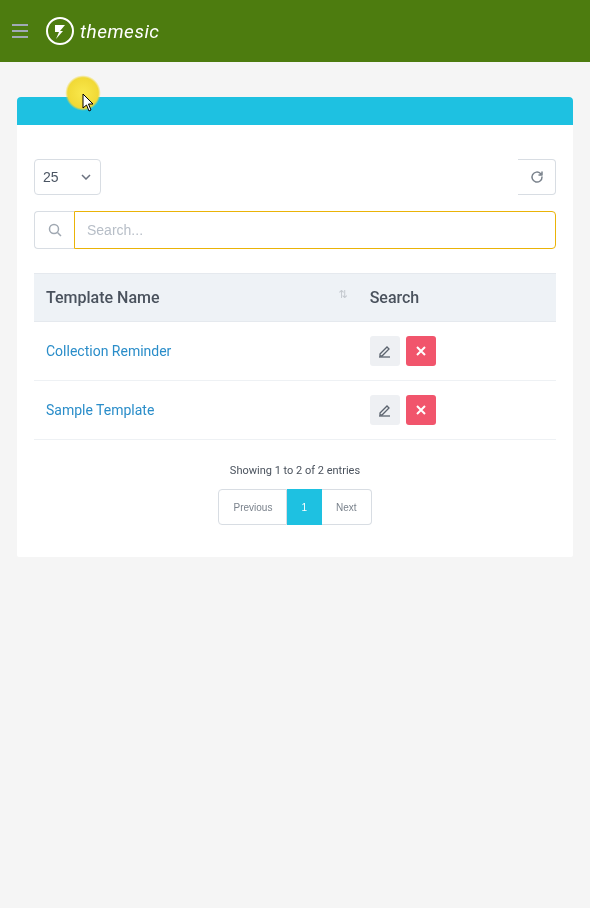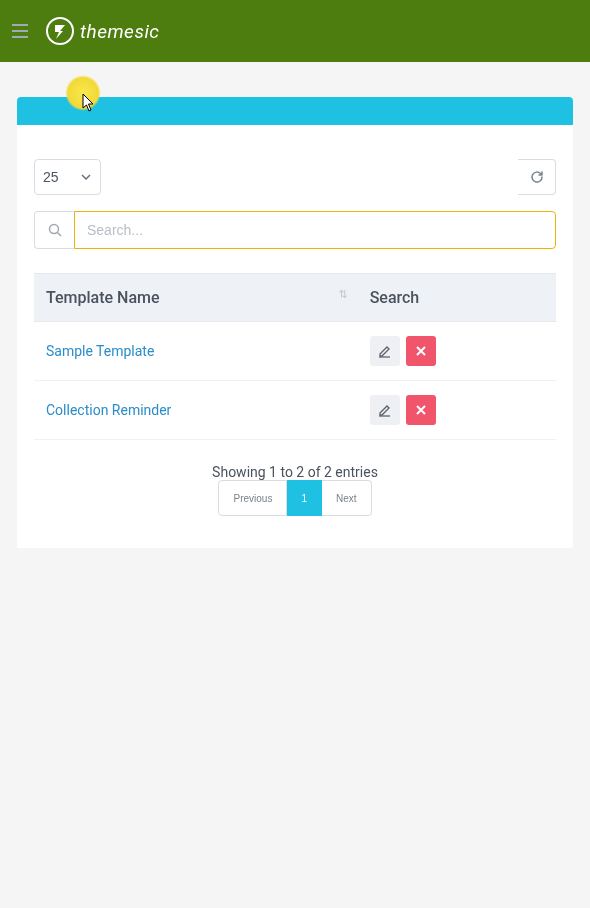--- a/index.html
+++ b/index.html
@@ -29,21 +29,21 @@
     table{width:100%;border-collapse:collapse}
     thead th{background:#eef2f6;text-align:left;padding:14px 12px;font-size:16px;font-weight:500;color:#4a525d;border-top:1px solid #e5e9ee;border-bottom:1px solid #e5e9ee;position:relative}
     th.sortable::after{content:"⇅";position:absolute;right:10px;color:#c3c8ce;font-size:11px}
     tbody td{padding:14px 12px;font-size:14px;border-bottom:1px solid #eef1f4;vertical-align:middle}
     .tpl-link{color:#2a8dc9;text-decoration:none}
     .action-group{display:flex;gap:6px}
     .iconbtn{width:30px;height:30px;display:flex;align-items:center;justify-content:center;border-radius:3px;border:none;cursor:pointer;font-size:12px}
     .iconbtn-edit{background:#eef0f3;color:#5b636e}
     .iconbtn-del{background:#f1556c;color:#fff}
     .footer{padding:24px 0 32px 0;text-align:center}
-    .entries-text{font-size:14px;color:#4a525d;}
+    .entries-text{font-size:11px;color:#4a525d;margin-bottom:12px}
     .pager{display:inline-flex}
     .pager button{height:36px;padding:0 14px;border:1px solid #d8dde3;background:#fff;font-size:10px;color:#7a828c;cursor:pointer}
     .pager button:first-child{border-radius:4px 0 0 4px}
     .pager button:last-child{border-radius:0 4px 4px 0}
     .pager button.active{background:#1ec1e1;border-color:#1ec1e1;color:#fff}
     .pager button+button{border-left:none}
     svg{display:block}
   </style>
 </head>
 <body>
@@ -114,21 +114,21 @@
     <div class="table-wrap">
       <table>
         <thead>
           <tr>
             <th class="sortable" style="width:62%"><span>Template Name</span></th>
             <th><span>Search</span></th>
           </tr>
         </thead>
         <tbody>
           <tr>
-            <td><a href="#" class="tpl-link">Sample Template</a></td>
+            <td><a href="#" class="tpl-link">Collection Reminder</a></td>
             <td>
               <div class="action-group">
                 <button class="iconbtn iconbtn-edit">
                   <span>
                     <svg width="13" height="13" viewBox="0 0 13 13">
                         <path d="M2 9 L9 2 L11 4 L4 11 L2 11 Z" stroke="currentColor" stroke-width="1.3" fill="none"></path>
                         <path d="M1 12 L12 12" stroke="currentColor" stroke-width="1.3"></path>
                       </svg>
                   </span>
                 </button>
@@ -136,21 +136,21 @@
                   <span>
                     <svg width="10" height="10" viewBox="0 0 10 10">
                         <path d="M1 1 L9 9 M9 1 L1 9" stroke="currentColor" stroke-width="2"></path>
                       </svg>
                   </span>
                 </button>
               </div>
             </td>
           </tr>
           <tr>
-            <td><a href="#" class="tpl-link">Collection Reminder</a></td>
+            <td><a href="#" class="tpl-link">Sample Template</a></td>
             <td>
               <div class="action-group">
                 <button class="iconbtn iconbtn-edit">
                   <span>
                     <svg width="13" height="13" viewBox="0 0 13 13">
                         <path d="M2 9 L9 2 L11 4 L4 11 L2 11 Z" stroke="currentColor" stroke-width="1.3" fill="none"></path>
                         <path d="M1 12 L12 12" stroke="currentColor" stroke-width="1.3"></path>
                       </svg>
                   </span>
                 </button>

